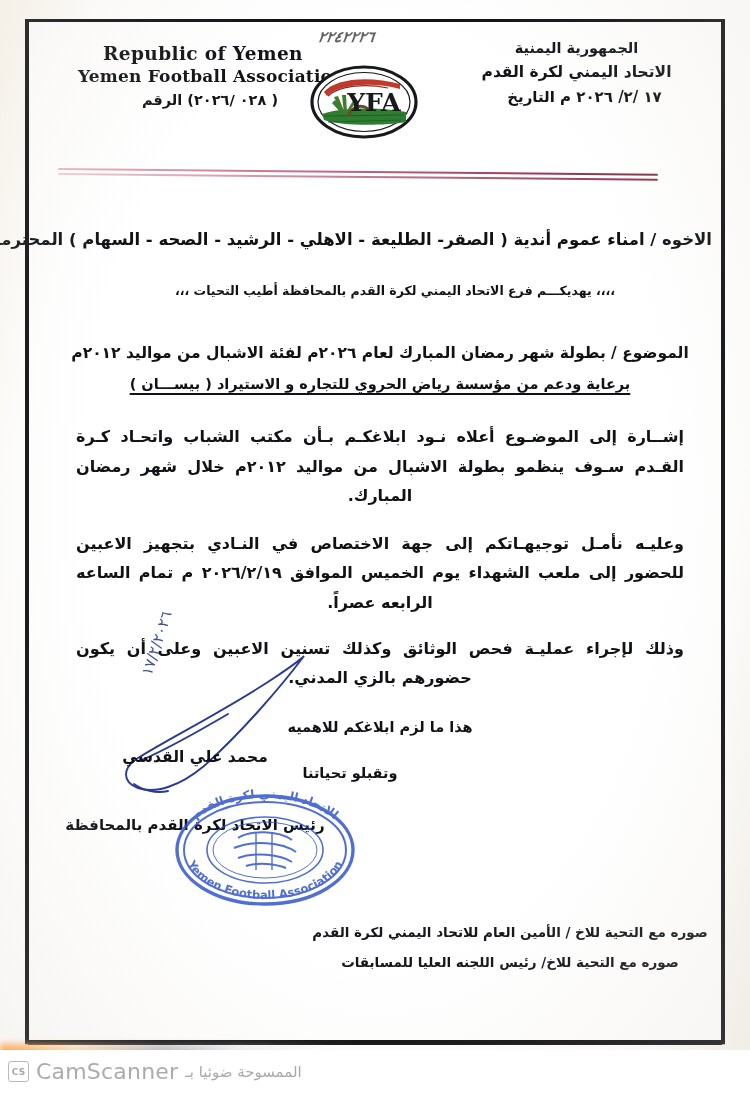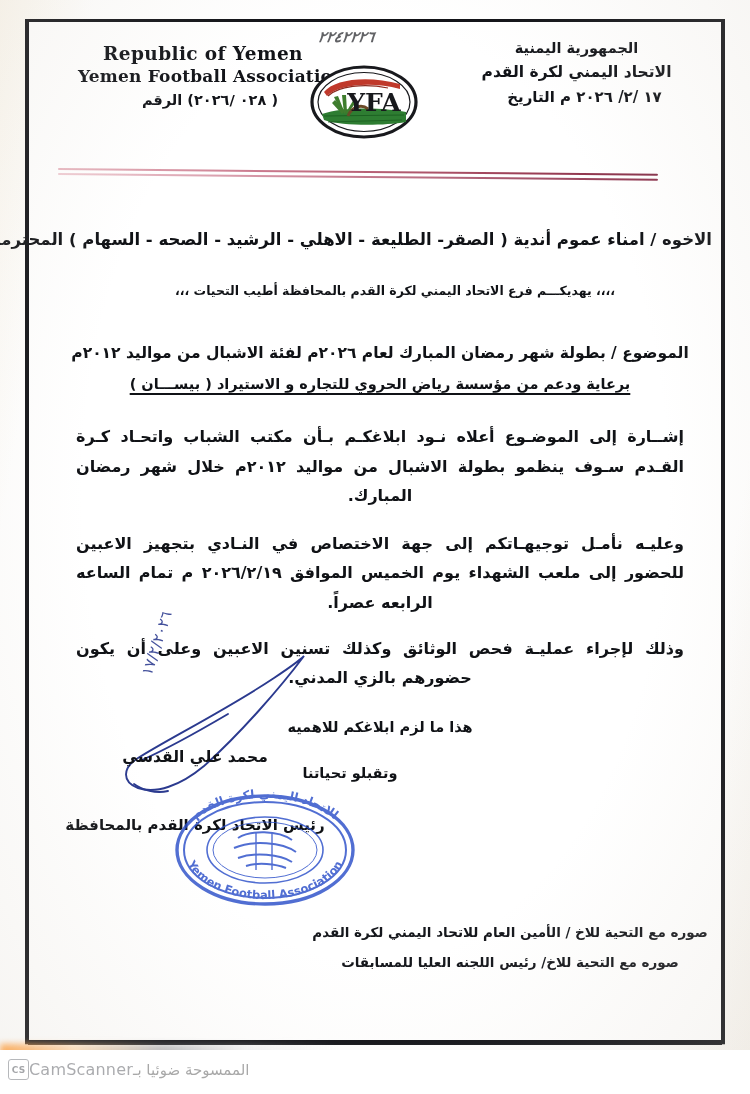--- a/index.html
+++ b/index.html
@@ -338,39 +338,39 @@
     height: 16px;
     background: linear-gradient(90deg, rgba(250,160,70,0.85) 0%, rgba(248,196,140,0.55) 22%, rgba(120,120,125,0.45) 48%, rgba(205,205,208,0.25) 72%, rgba(255,255,255,0) 100%);
     filter: blur(3px);
   }
   #wm-inner {
     position: absolute;
     left: 8px;
     top: 1059px;
     display: flex;
     align-items: center;
-    gap: 0;
+    gap: 7px;
     opacity: 0.62;
   }
   #wm-badge {
     width: 19px;
     height: 19px;
     border: 1.6px solid #8b8d92;
     border-radius: 3px;
     display: flex;
     align-items: center;
     justify-content: center;
     font-size: 9px;
     font-weight: 700;
     color: #6f7176;
     font-family: "DejaVu Sans", sans-serif;
   }
   #wm-text {
     font-family: "DejaVu Sans", "Liberation Sans", sans-serif;
-    font-size: 16px;
+    font-size: 22px;
     color: #77797e;
     letter-spacing: 0.2px;
     white-space: nowrap;
   }
   #wm-ar {
     font-family: "DejaVu Sans", sans-serif;
     font-size: 15px;
     color: #737373;
     direction: rtl;
     white-space: nowrap;

